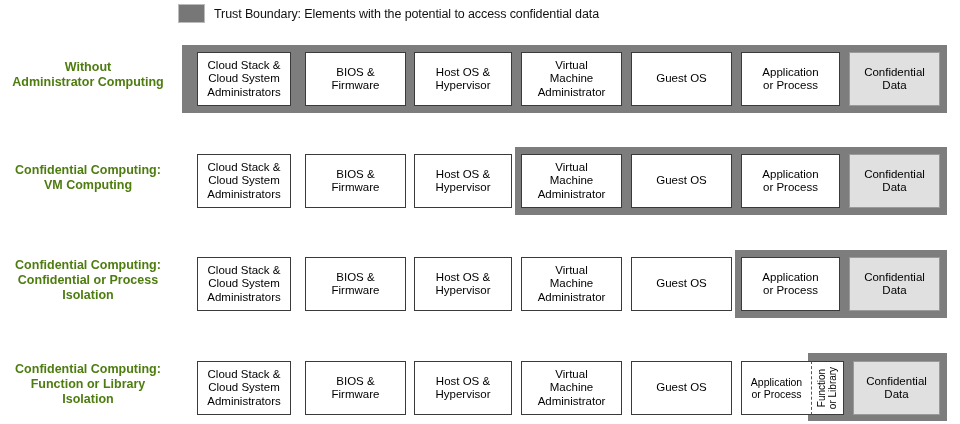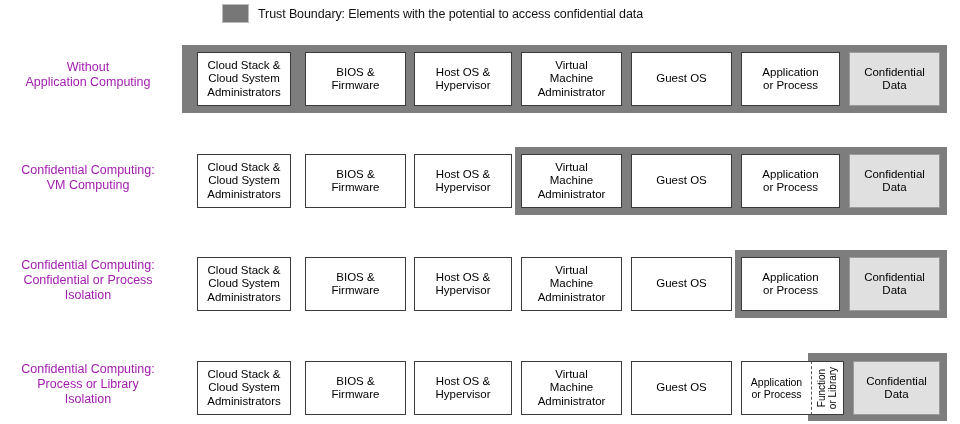--- a/index.html
+++ b/index.html
@@ -7,33 +7,33 @@
     width:960px;height:424px;
     background:#ffffff;
     font-family:"Liberation Sans", sans-serif;
     color:#000000;
     overflow:hidden;
     position:relative;
   }
   #diagram{position:relative;width:960px;height:424px;}
 
   
-  .legend{position:absolute;left:178px;top:4px;display:flex;align-items:center;gap:9px;margin-left:44px;}
+  .legend{position:absolute;left:178px;top:4px;display:flex;align-items:center;gap:9px;}
   .legend-swatch{
     width:27px;height:19px;background:#777777;
     border:1px solid #bbbbbb;box-sizing:border-box;
   }
   .legend-text{font-size:12.5px;color:#111;white-space:nowrap;letter-spacing:-0.1px;}
 
   
   .row{position:absolute;left:0;width:960px;}
   .row-label{
     position:absolute;left:0;width:176px;
-    text-align:center;font-weight:normal;font-size:12.5px;
-    line-height:15px;color:#a21caf;
+    text-align:center;font-weight:bold;font-size:12.5px;
+    line-height:15px;color:#4d7c0f;
   }
 
   
   .band{position:absolute;background:#7d7d7d;}
 
   
   .box{
     position:absolute;background:#ffffff;
     border:1px solid #3a3a3a;
     box-sizing:border-box;
@@ -63,21 +63,21 @@
 <div id="diagram">
 
   <div class="legend">
     <div class="legend-swatch"></div>
     <div class="legend-text">Trust Boundary: Elements with the potential to access confidential data</div>
   </div>
 
   <div class="row" style="top:0;">
     <div class="row-label" style="top:60px;">
       <div>Without</div>
-      <div>Application Computing</div>
+      <div>Administrator Computing</div>
     </div>
     <div class="band" style="left:182px;top:45px;width:765px;height:68px;"></div>
 
     <div class="box" style="left:197px;top:52px;width:94px;height:54px;">
       <div class="inner">
         <div>Cloud Stack &amp;</div>
         <div>Cloud System</div>
         <div>Administrators</div>
       </div>
     </div>
@@ -220,21 +220,21 @@
       <div class="inner">
         <div>Confidential</div>
         <div>Data</div>
       </div>
     </div>
   </div>
 
   <div class="row" style="top:0;">
     <div class="row-label" style="top:362px;">
       <div>Confidential Computing:</div>
-      <div>Process or Library</div>
+      <div>Function or Library</div>
       <div>Isolation</div>
     </div>
     <div class="band" style="left:808px;top:353px;width:139px;height:68px;"></div>
 
     <div class="box" style="left:197px;top:361px;width:94px;height:54px;">
       <div class="inner">
         <div>Cloud Stack &amp;</div>
         <div>Cloud System</div>
         <div>Administrators</div>
       </div>

